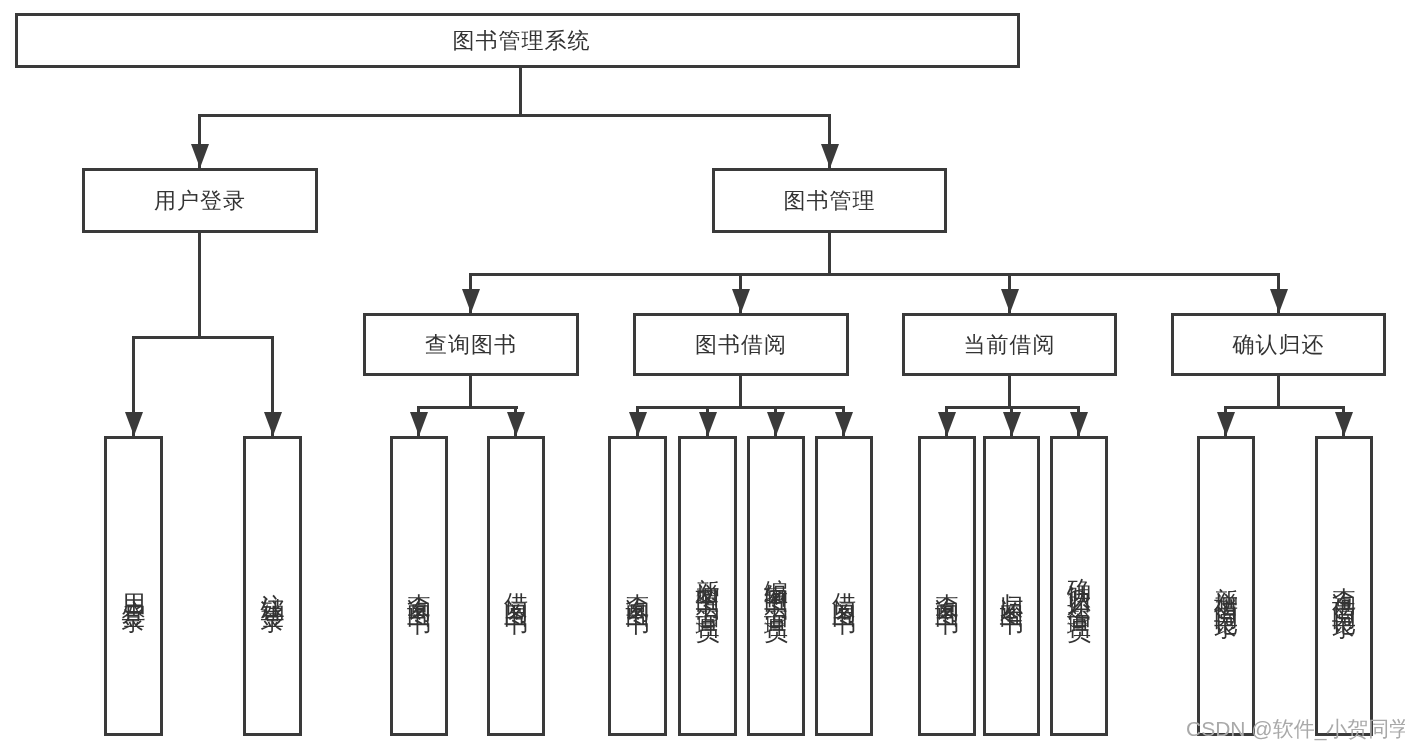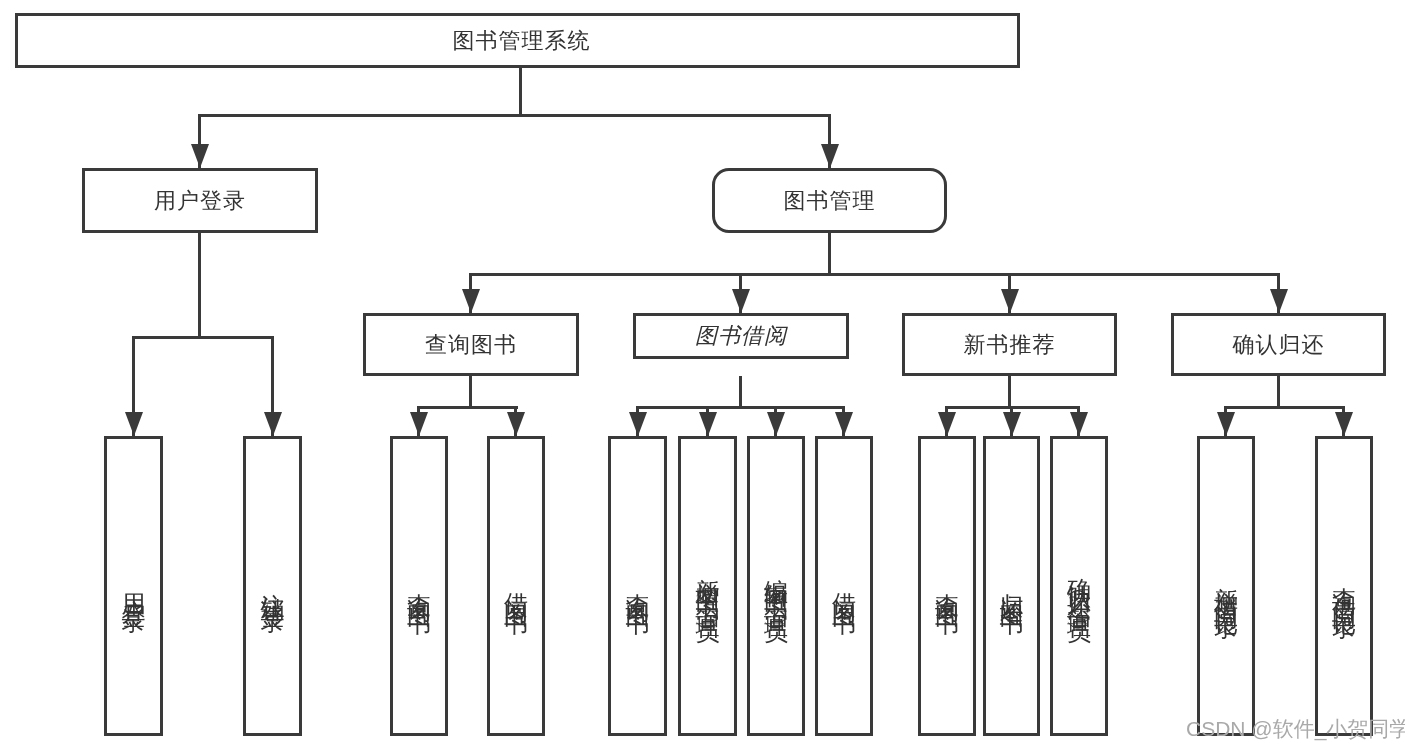--- a/index.html
+++ b/index.html
@@ -67,34 +67,34 @@
 <div class="stage">
 
   <div class="box" style="left:15px; top:13px; width:1005px; height:55px;padding-left:8px;">
     <span class="hlabel">图书管理系统</span>
   </div>
 
   <div class="box" style="left:82px; top:168px; width:236px; height:65px;">
     <span class="hlabel">用户登录</span>
   </div>
 
-  <div class="box" style="left:712px; top:168px; width:235px; height:65px;border-radius:17px;">
+  <div class="box" style="left:712px; top:168px; width:235px; height:65px;">
     <span class="hlabel">图书管理</span>
   </div>
 
   <div class="box" style="left:363px; top:313px; width:216px; height:63px;">
     <span class="hlabel">查询图书</span>
   </div>
 
-  <div class="box" style="left:633px; top:313px; width:216px; height:46px;font-style:italic;">
+  <div class="box" style="left:633px; top:313px; width:216px; height:63px;">
     <span class="hlabel">图书借阅</span>
   </div>
 
   <div class="box" style="left:902px; top:313px; width:215px; height:63px;">
-    <span class="hlabel">新书推荐</span>
+    <span class="hlabel">当前借阅</span>
   </div>
 
   <div class="box" style="left:1171px; top:313px; width:215px; height:63px;">
     <span class="hlabel">确认归还</span>
   </div>
 
   <div class="box" style="left:104px; top:436px; width:59px; height:300px;">
     <span class="vlabel">用户登录</span>
   </div>
 

